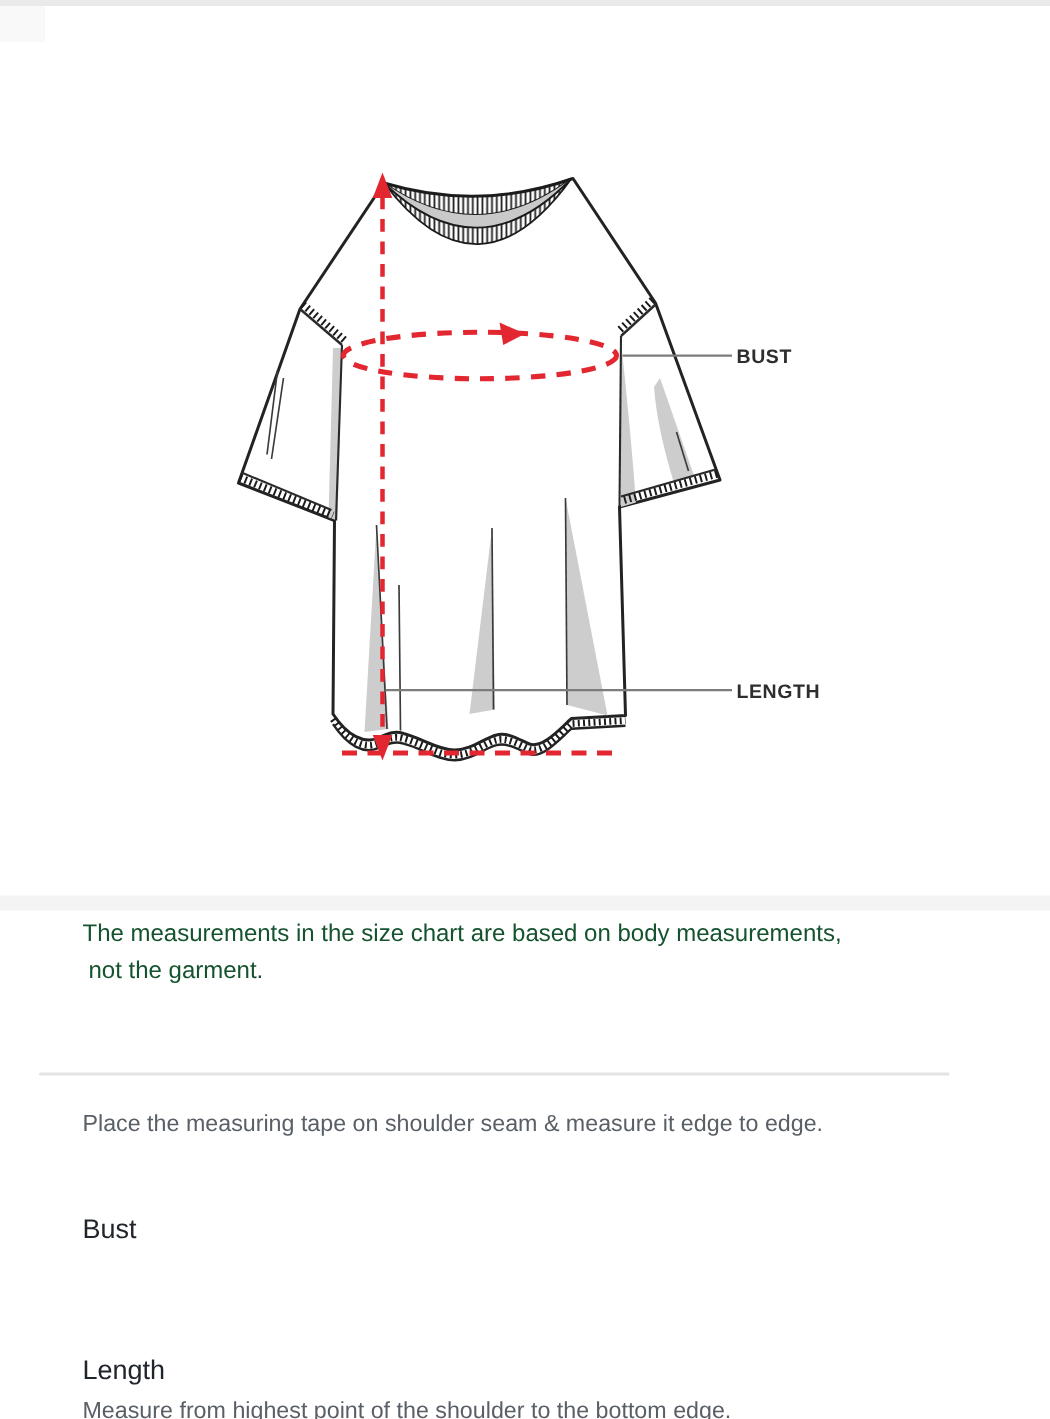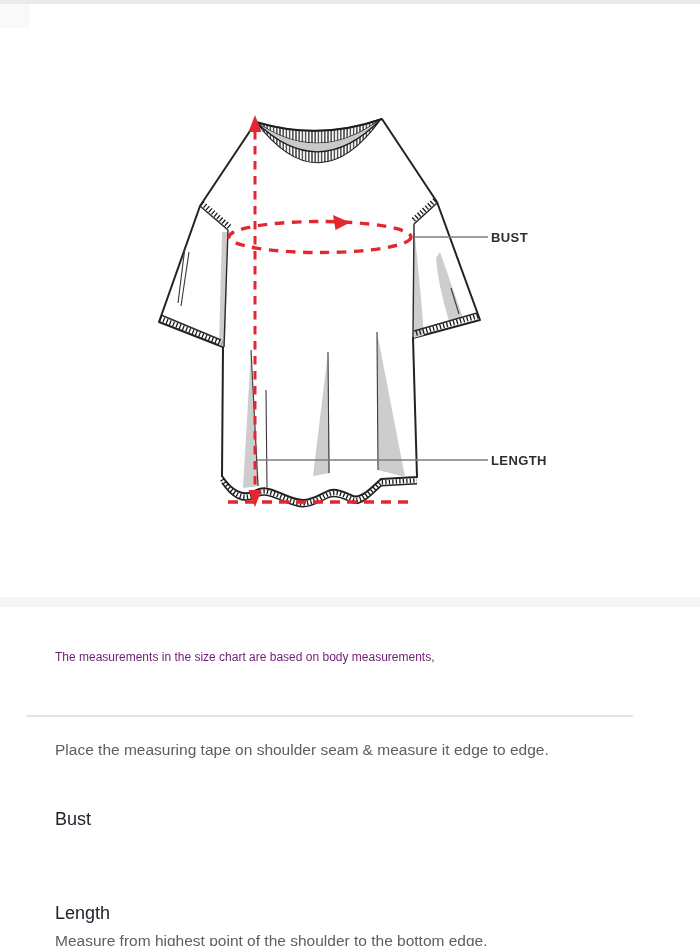--- a/index.html
+++ b/index.html
@@ -6,21 +6,21 @@
   body{
     width:700px;height:946px;position:relative;overflow:hidden;
     background:#ffffff;
     font-family:"Liberation Sans", sans-serif;
   }
   .abs{position:absolute;}
   .top-strip{top:0;left:0;width:700px;height:4px;background:#eaeaea;}
   .top-chip{top:4px;left:0;width:30px;height:24px;background:#f9f9f9;}
   .diagram-svg{top:0;left:0;}
   .band-divider{top:597px;left:0;width:700px;height:10px;background:#f4f4f4;}
-  .note{left:55px;top:645px;width:560px;font-size:12px;line-height:25px;color:#701a75;}
+  .note{left:55px;top:610px;width:560px;font-size:16px;line-height:25px;color:#14532d;}
   .note .l2{padding-left:4px;display:block;}
   .note .l1{display:block;}
   .thin-rule{left:26px;top:715px;width:607px;height:2px;background:#e3e3e3;border-radius:1px;}
   .section{left:55px;width:562px;}
   .sec-shoulder{top:738px;}
   .sec-bust{top:808px;}
   .sec-length{top:902px;}
   .section h3{margin:0 0 5px 0;font-size:18px;line-height:22px;font-weight:400;color:#20242c;}
   .section p{margin:0;font-size:15.5px;line-height:24px;font-weight:400;color:#595f66;}
   .measure-label{font-family:"Liberation Sans",sans-serif;font-size:13px;font-weight:600;
@@ -107,20 +107,21 @@
     <text class="measure-label" x="491" y="242">BUST</text>
     <line x1="257" y1="460" x2="488" y2="460" stroke="#7c7c7c" stroke-width="1.5"></line>
     <text class="measure-label" x="491" y="465">LENGTH</text>
   </g>
 </svg>
 
 <div class="abs band-divider"></div>
 
 <div class="abs note">
   <span class="l1">The measurements in the size chart are based on body measurements,</span>
+  <span class="l2"> not the garment.</span>
 </div>
 
 <div class="abs thin-rule"></div>
 
 <div class="abs section sec-shoulder">
   <p>Place the measuring tape on shoulder seam &amp; measure it edge to edge.</p>
 </div>
 
 <div class="abs section sec-bust">
   <h3>Bust</h3>

